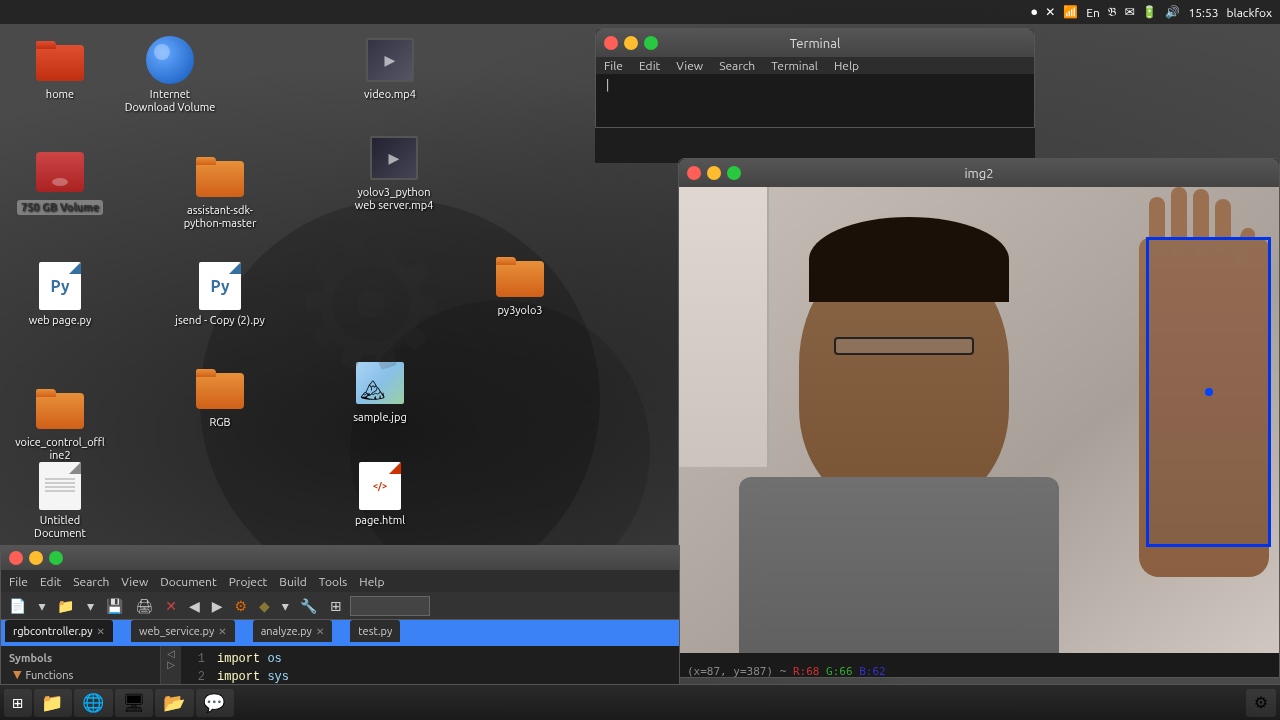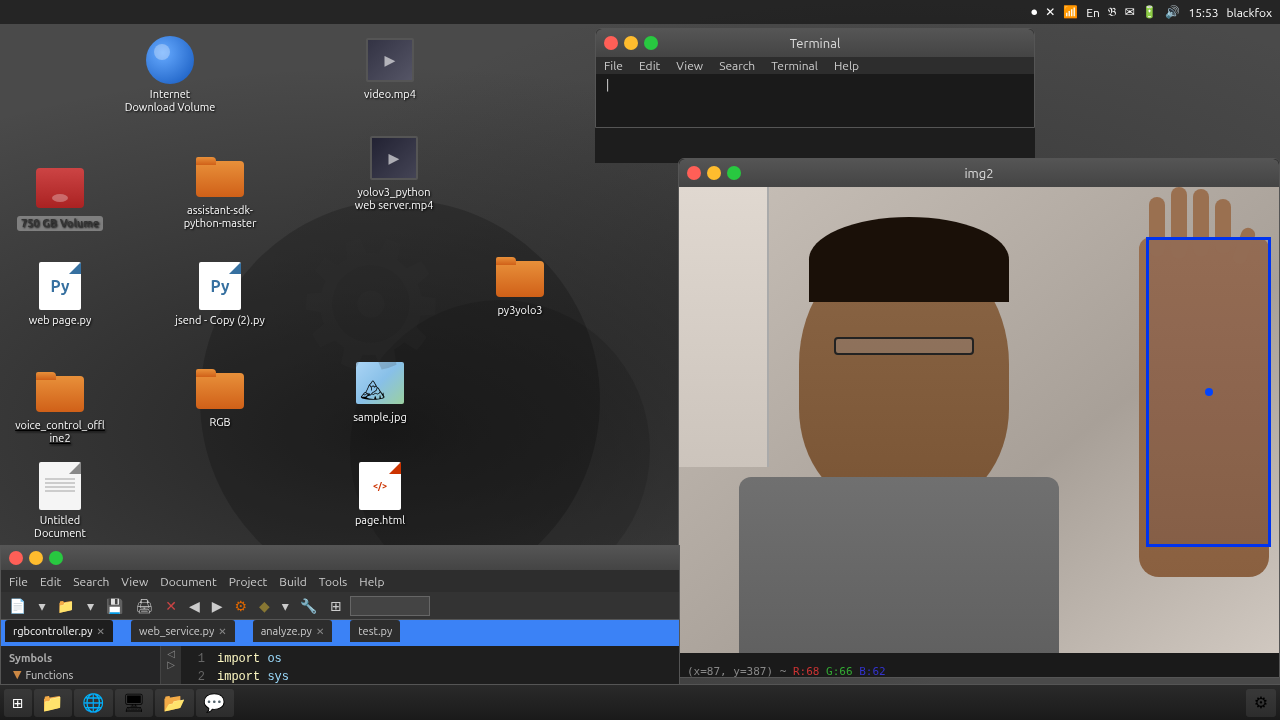--- a/index.html
+++ b/index.html
@@ -613,36 +613,42 @@
     <span class="tray-icon">📶</span>
     <span class="tray-icon">En</span>
     <span class="tray-icon">𝔅</span>
     <span class="tray-icon">✉</span>
     <span class="tray-icon">🔋</span>
     <span class="tray-icon">🔊</span>
     <span class="tray-icon">15:53</span>
     <span class="tray-icon">blackfox</span>
   </div>
 
+  <div class="desktop-icon" style="position:absolute;top:32px;left:10px;">
+    <div class="icon-img">
+      <div class="icon-folder icon-folder-home"></div>
+    </div>
+    <span class="icon-label">home</span>
+  </div>
 
   <div class="desktop-icon" style="position:absolute;top:32px;left:120px;">
     <div class="icon-img">
       <div class="idm-globe-outer"></div>
     </div>
     <span class="icon-label">Internet Download Volume</span>
   </div>
 
   <div class="desktop-icon" style="position:absolute;top:32px;left:340px;">
     <div class="icon-img">
       <div class="icon-video-thumb" style="background:linear-gradient(135deg,#334,#556);"></div>
     </div>
     <span class="icon-label">video.mp4</span>
   </div>
 
-  <div class="desktop-icon" style="position:absolute;top:160px;left:10px;">
+  <div class="desktop-icon" style="position:absolute;top:144px;left:10px;">
     <div class="icon-img">
       <div class="icon-hdd"></div>
     </div>
     <span class="icon-label" style="background:rgba(180,180,180,0.55);color:#333;border-radius:3px;padding:1px 4px;font-weight:bold;">750 GB Volume</span>
   </div>
 
   <div class="desktop-icon" style="position:absolute;top:148px;left:170px;">
     <div class="icon-img">
       <div class="icon-folder icon-folder-orange"></div>
     </div>
@@ -675,21 +681,21 @@
   </div>
 
 
   <div class="desktop-icon" style="position:absolute;top:248px;left:470px;">
     <div class="icon-img">
       <div class="icon-folder icon-folder-orange"></div>
     </div>
     <span class="icon-label">py3yolo3</span>
   </div>
 
-  <div class="desktop-icon" style="position:absolute;top:363px;left:10px;text-decoration:underline;">
+  <div class="desktop-icon" style="position:absolute;top:380px;left:10px;">
     <div class="icon-img">
       <div class="icon-folder icon-folder-orange"></div>
     </div>
     <span class="icon-label">voice_control_offline2</span>
   </div>
 
   <div class="desktop-icon" style="position:absolute;top:360px;left:170px;">
     <div class="icon-img">
       <div class="icon-folder icon-folder-orange"></div>
     </div>

